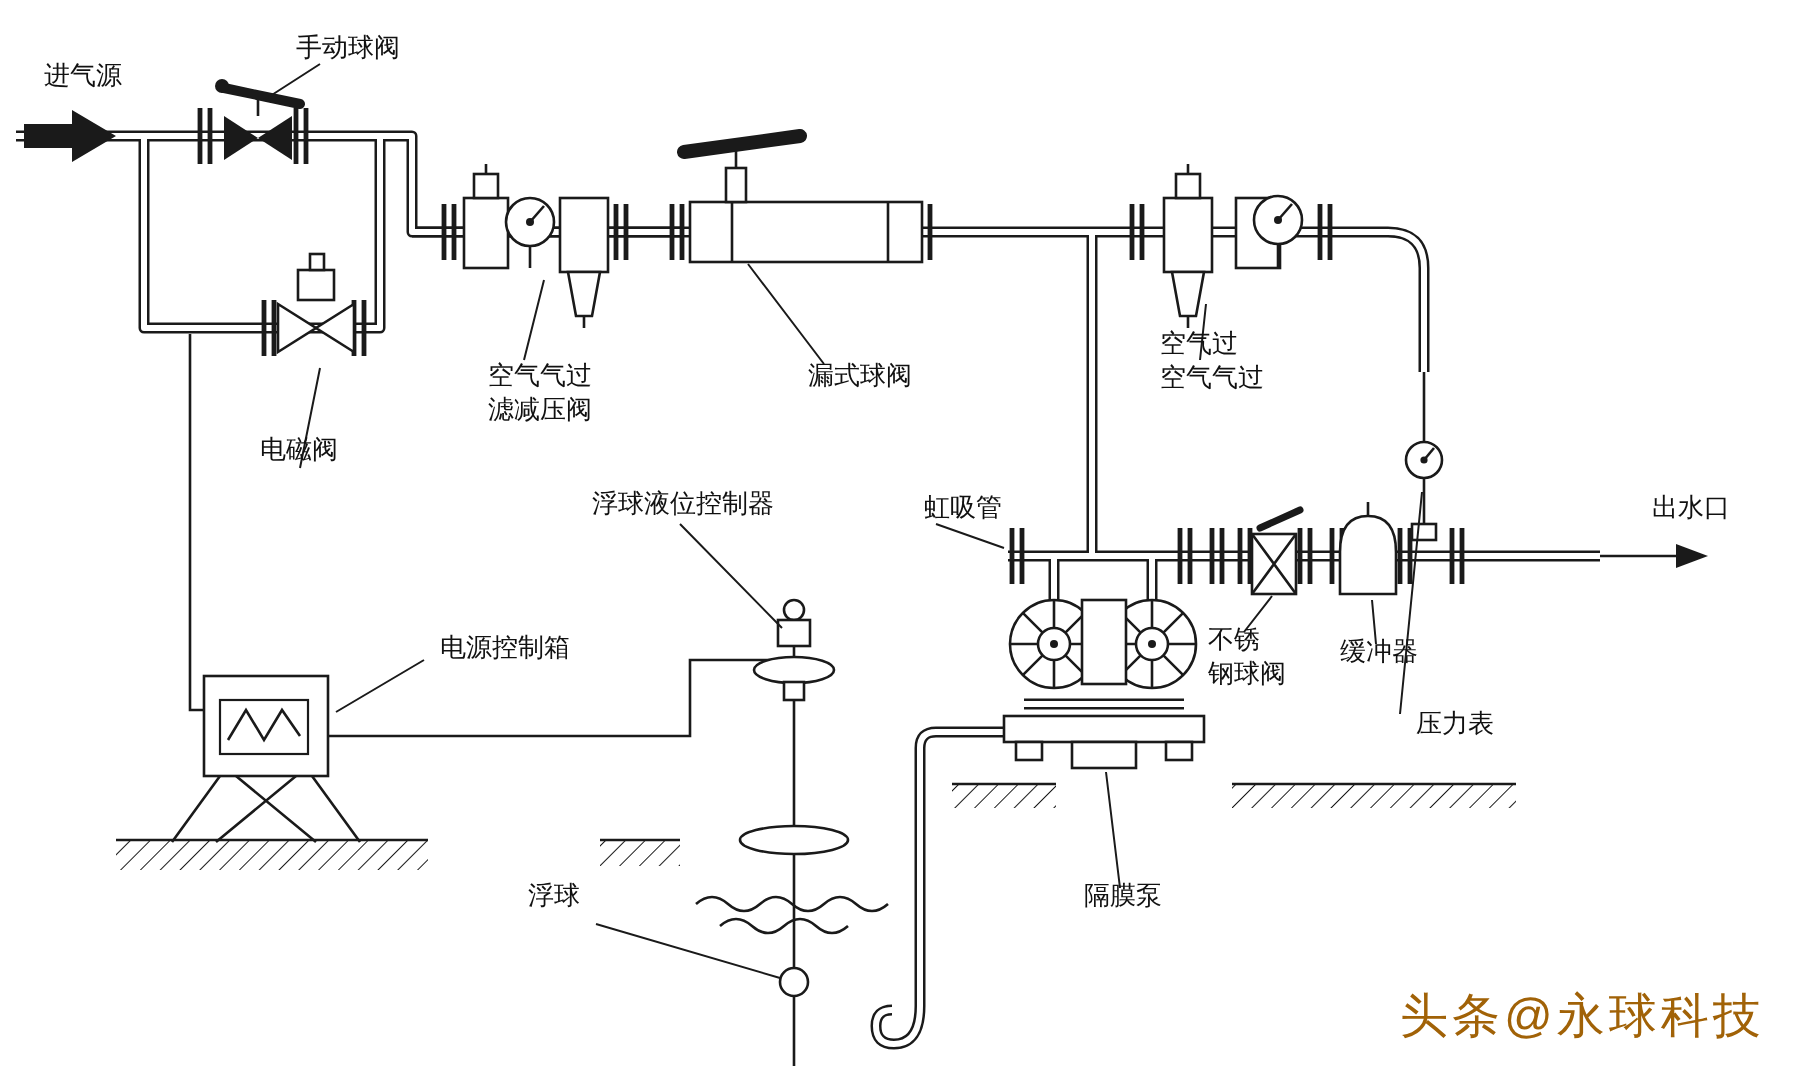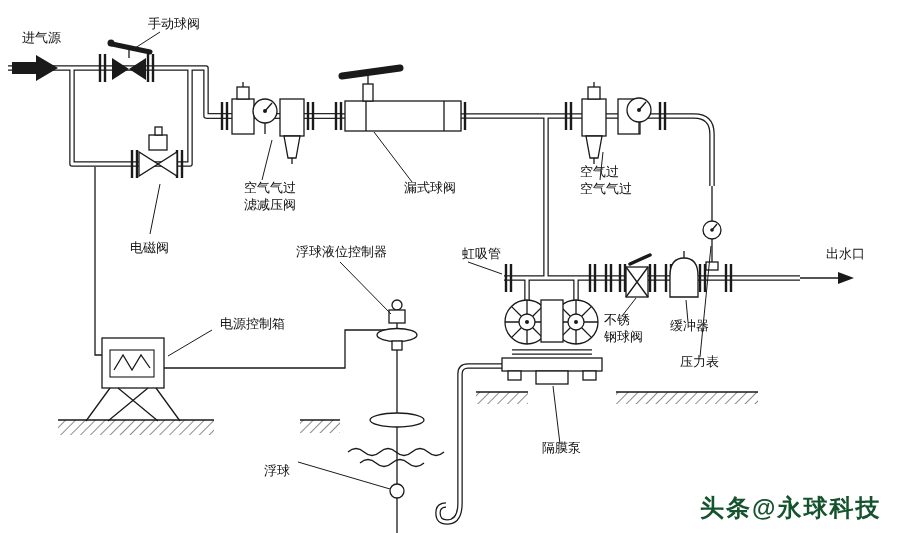--- a/index.html
+++ b/index.html
@@ -6,21 +6,21 @@
   .stage {
     position:relative; width:897px; height:533px; background:#ffffff;
     font-family:"Liberation Sans","DejaVu Sans",sans-serif; overflow:hidden;
   }
   .stage svg { position:absolute; left:0; top:0; }
   .lbl {
     position:absolute; font-size:13px; font-weight:400; color:#111;
     line-height:1.3; white-space:nowrap;
   }
   .watermark {
-    position:absolute; font-size:24px; font-weight:700; color:#14532d;
+    position:absolute; font-size:24px; font-weight:400; color:#a16207;
     letter-spacing:2px; white-space:nowrap;
   }
   
   .po { fill:none; stroke:#1a1a1a; stroke-width:5.5; stroke-linejoin:round; }
   .pi { fill:none; stroke:#ffffff; stroke-width:3;   stroke-linejoin:round; }
   .ln { fill:none; stroke:#1a1a1a; stroke-width:1.3; }
   .ld { fill:none; stroke:#1a1a1a; stroke-width:1; }
   .fl { fill:none; stroke:#1a1a1a; stroke-width:2.4; }
   .wf { fill:#ffffff; stroke:#1a1a1a; stroke-width:1.3; }
   .nf { fill:none; stroke:#1a1a1a; stroke-width:1.1; }
@@ -213,30 +213,30 @@
     <div>滤减压阀</div>
   </div>
 
   <div class="lbl" style="left:404px; top:180px">漏式球阀</div>
 
   <div class="lbl" style="left:580px; top:164px">
     <div>空气过</div>
     <div>空气气过</div>
   </div>
 
-  <div class="lbl" style="left:130px; top:240px">电磁阀</div>
+  <div class="lbl" style="left:130px; top:217px">电磁阀</div>
   <div class="lbl" style="left:220px; top:316px">电源控制箱</div>
   <div class="lbl" style="left:296px; top:244px">浮球液位控制器</div>
   <div class="lbl" style="left:462px; top:246px">虹吸管</div>
 
   <div class="lbl" style="left:604px; top:312px">
     <div>不锈</div>
     <div>钢球阀</div>
   </div>
 
   <div class="lbl" style="left:670px; top:318px">缓冲器</div>
-  <div class="lbl" style="left:680px; top:354px">压力表</div>
+  <div class="lbl" style="left:708px; top:354px">压力表</div>
   <div class="lbl" style="left:826px; top:246px">出水口</div>
-  <div class="lbl" style="left:264px; top:463px">浮球</div>
+  <div class="lbl" style="left:264px; top:440px">浮球</div>
   <div class="lbl" style="left:542px; top:440px">隔膜泵</div>
 
   <div class="watermark" style="left:700px; top:492px">头条@永球科技</div>
 </div>
 
 </body></html>

